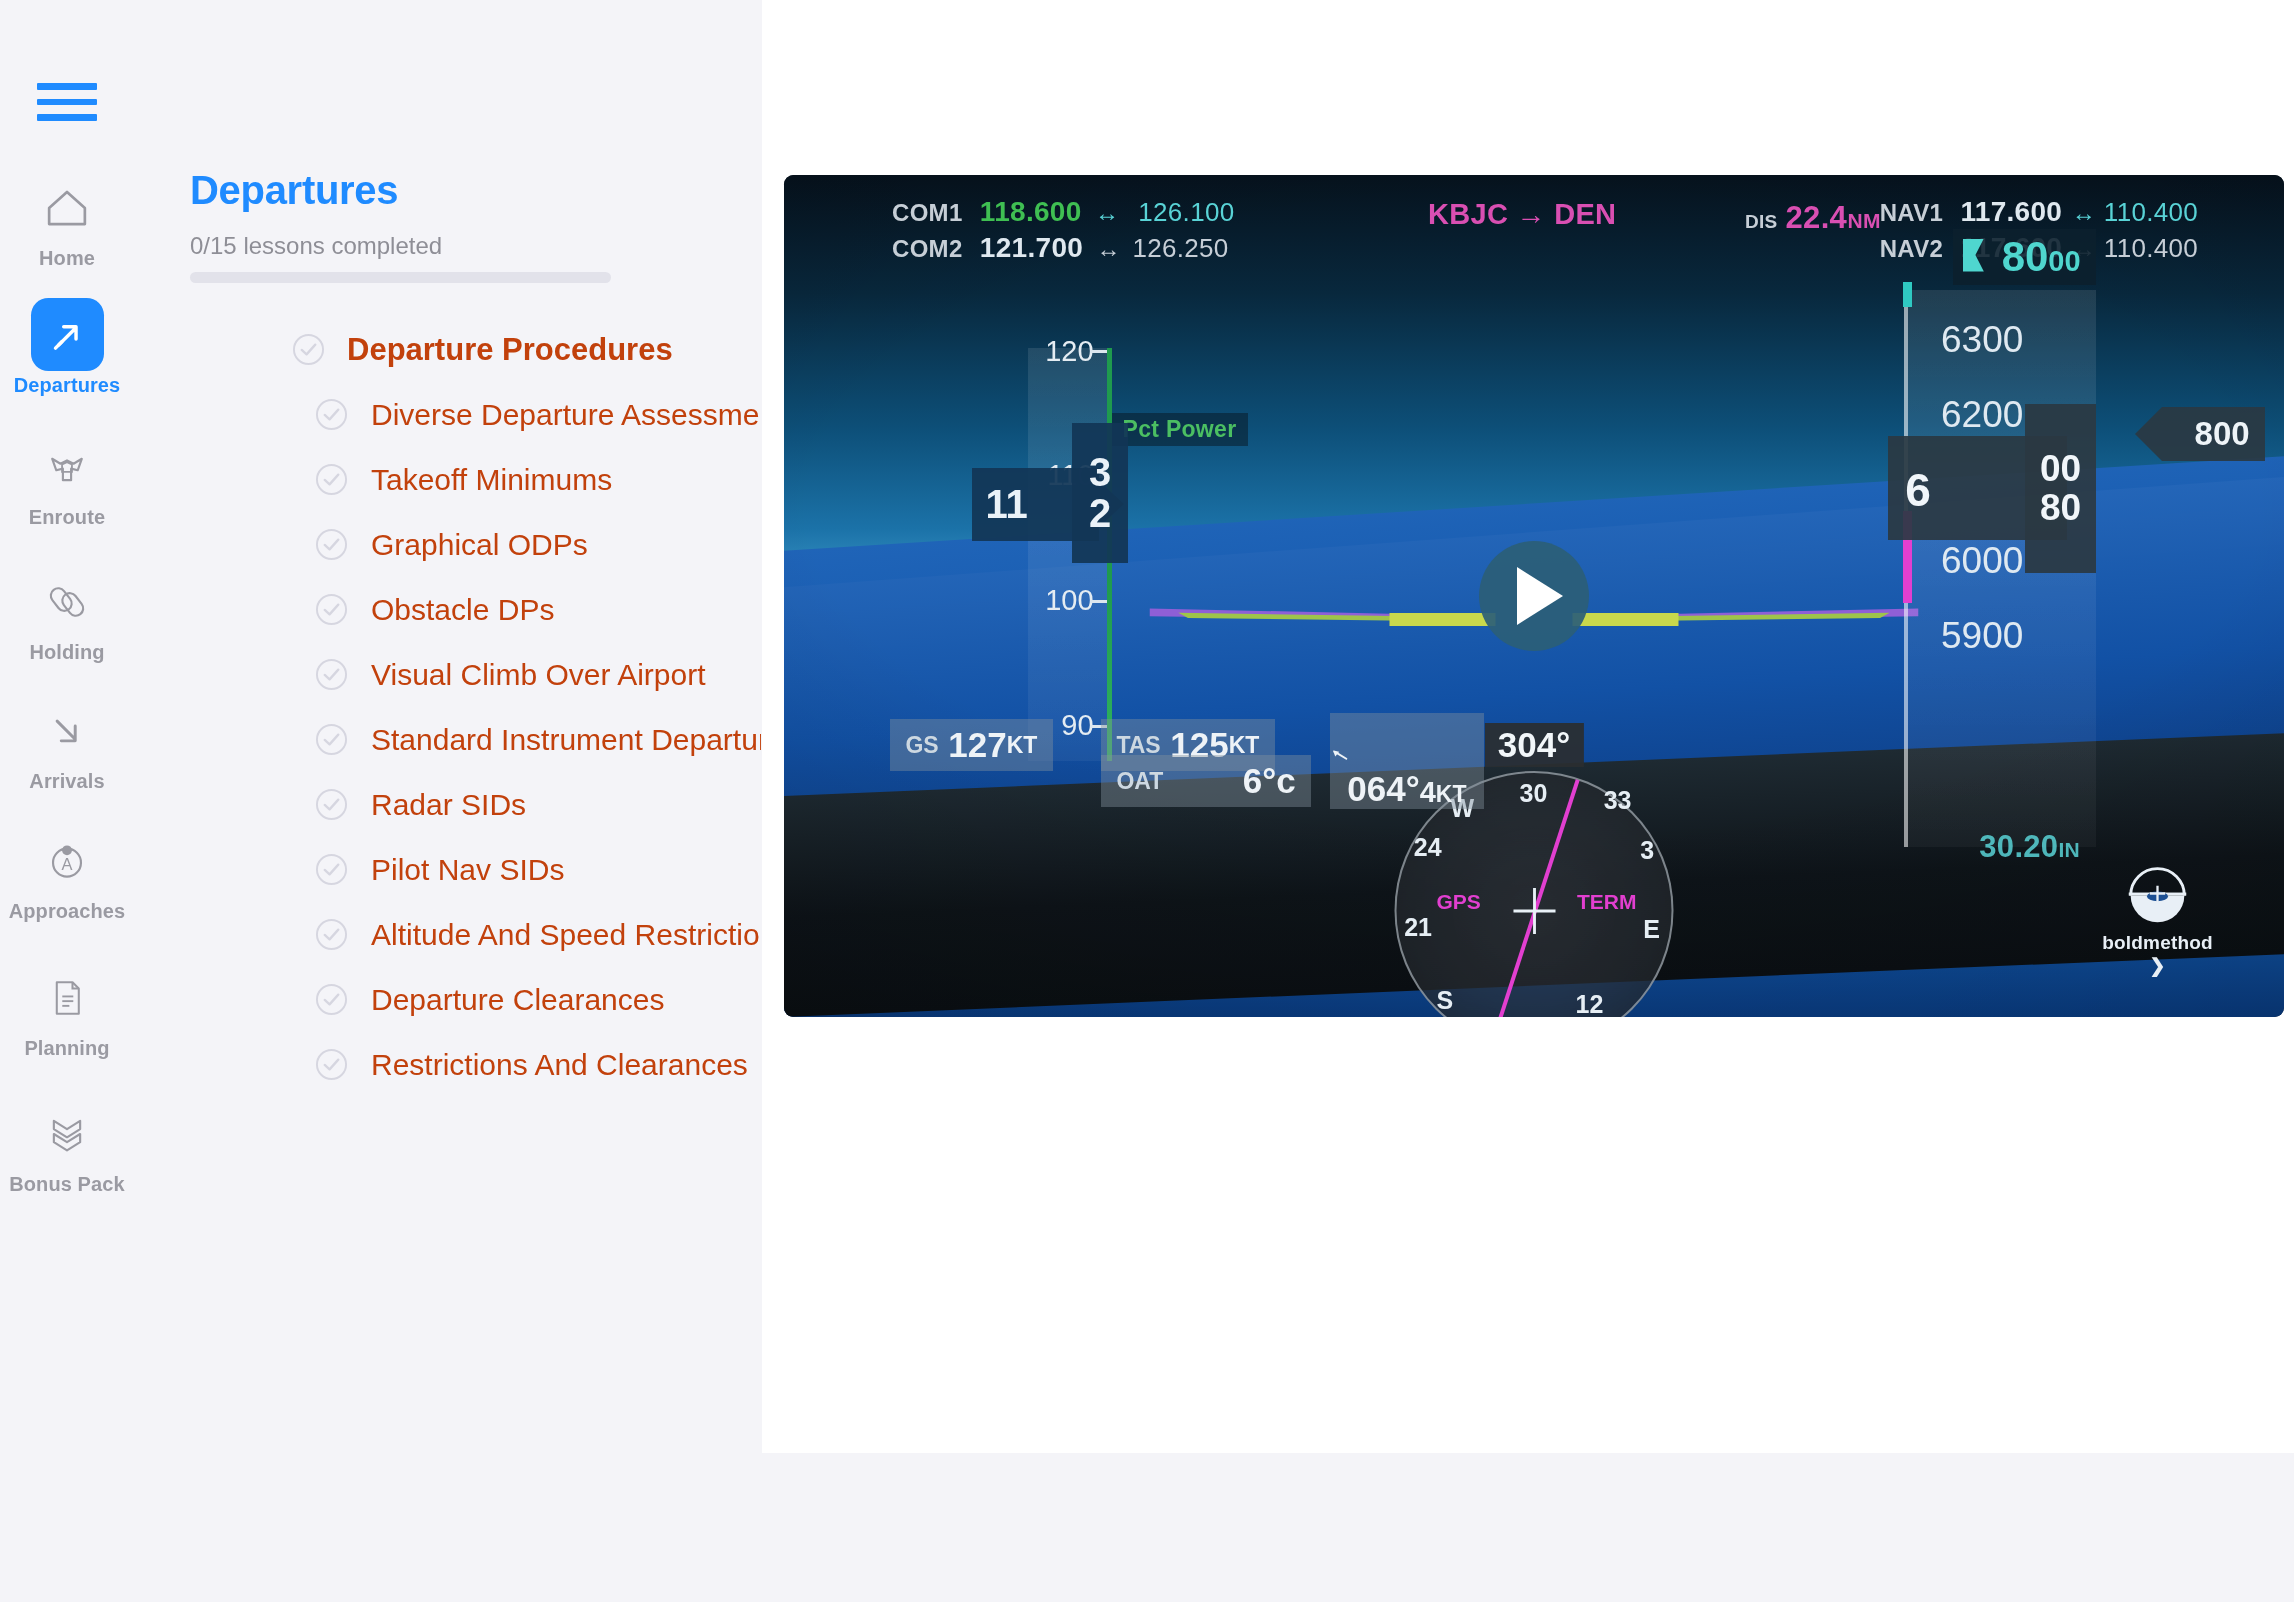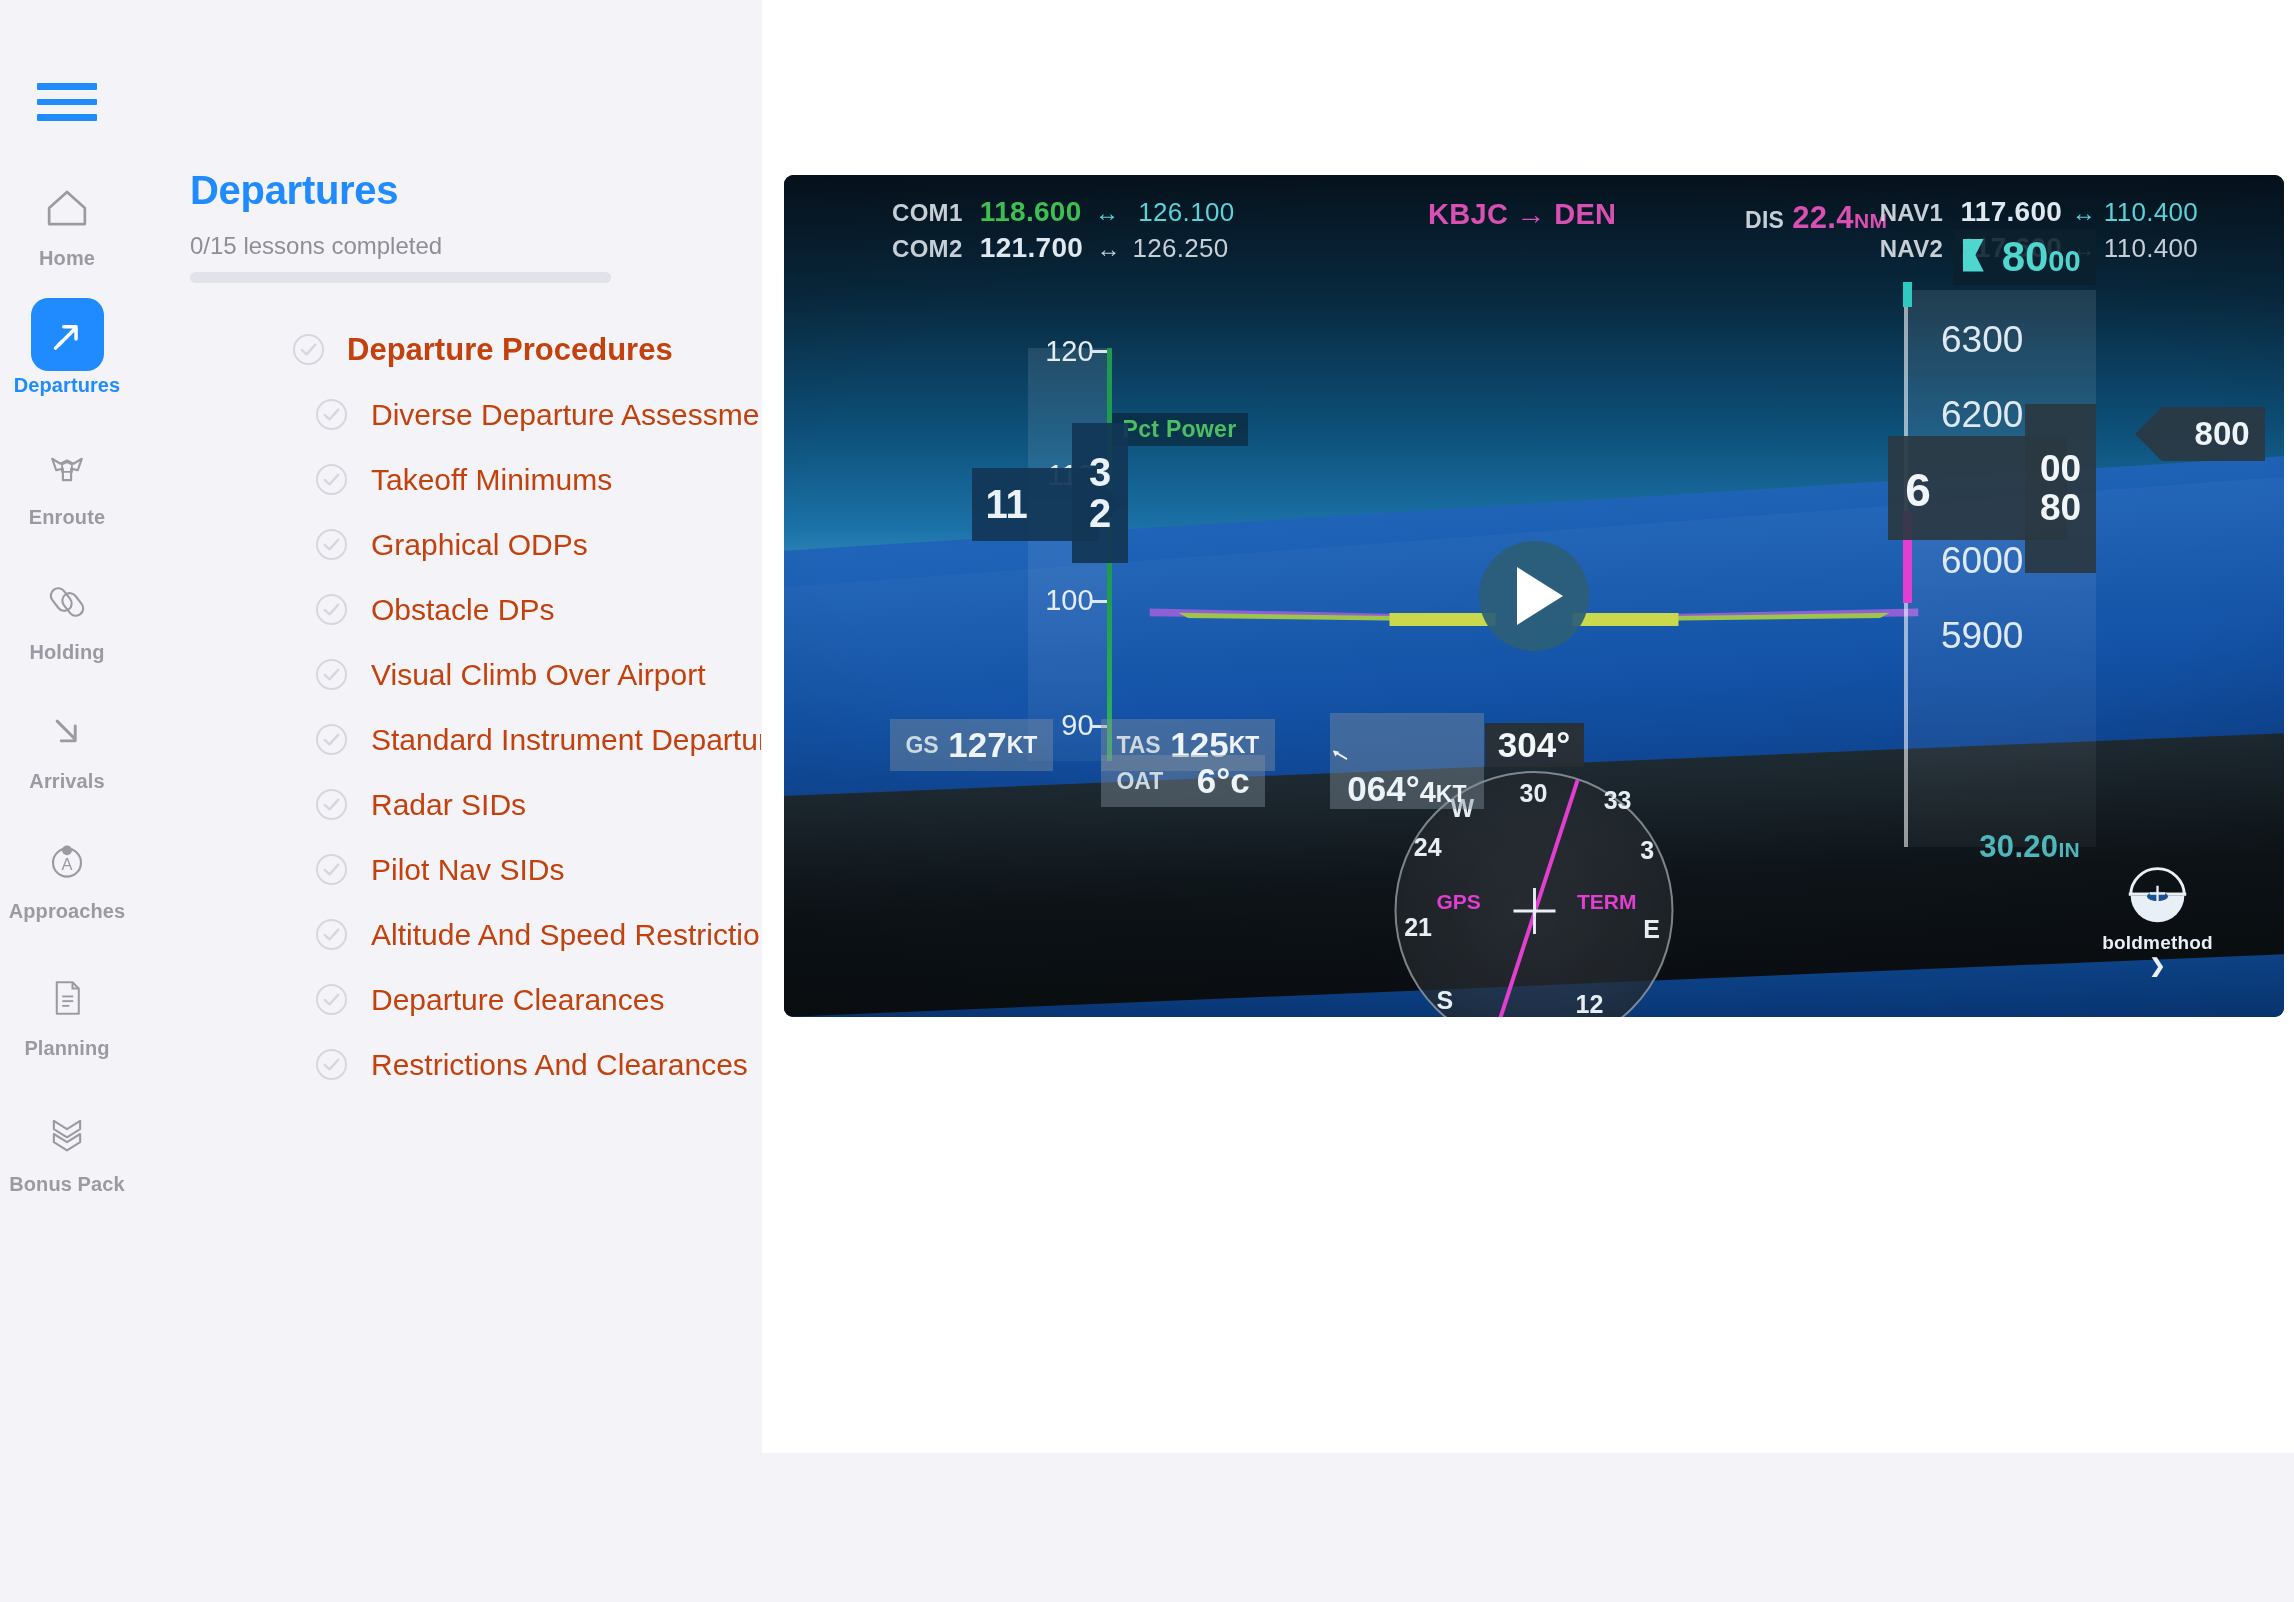--- a/index.html
+++ b/index.html
@@ -500,21 +500,21 @@
         <div style="font-size:0">
           <span class="av av-lbl" style="position:static;font-size:24px;font-weight:700">COM2</span>
           <span class="av av-wht" style="position:static;font-size:28px;font-weight:700;margin-left:17.3px">121.700</span>
           <span class="av av-lbl" style="position:static;font-size:24px;margin-left:13.4px">↔</span>
           <span class="av av-lbl" style="position:static;font-size:26px;margin-left:11.5px">126.250</span>
         </div>
       </div>
 
       <div class="av av-mag" style="left:644px;top:23px;font-size:29px;font-weight:700">KBJC → DEN</div>
       <div class="av" style="left:961px;top:25px;font-size:0">
-        <span class="av-lbl" style="font-size:23px;font-weight:700">DIS</span>
+        <span class="av-lbl" style="font-size:19px;font-weight:700">DIS</span>
         <span class="av-mag" style="font-size:31px;font-weight:700;margin-left:7.7px">22.4</span>
         <span class="av-mag" style="font-size:21px;font-weight:700">NM</span>
       </div>
 
       <div id="radios-right">
         <div style="font-size:0">
           <span class="av av-lbl" style="position:static;font-size:24px;font-weight:700">NAV1</span>
           <span class="av av-wht" style="position:static;font-size:28px;font-weight:700;margin-left:17.3px">117.600</span>
           <span class="av av-cyn" style="position:static;font-size:24px;margin-left:9.6px">↔</span>
           <span class="av av-cyn" style="position:static;font-size:26px;margin-left:7.7px">110.400</span>
@@ -611,21 +611,21 @@
         <span>127</span>
           <small>KT</small>
       </div>
       <div class="strip" style="left:317px; top:544px; height:52px">
         <span class="k">TAS</span>
         <span>125</span>
           <small>KT</small>
       </div>
       <div class="strip" style="left:317px; top:580px; height:52px">
         <span class="k">OAT</span>
-        <span style="margin-left:24px">6°c</span>
+        <span style="margin-left:70px">6°c</span>
       </div>
       <div class="strip" style="left:546px; top:538px; height:96px; flex-direction:row; align-items:flex-end; justify-content:center; padding:0 17.3px">
         <span>064°</span>
         <span style="font-size:29px"><span>4</span><small>KT</small></span>
       </div>
       <div class="strip" style="left:530px; top:555px; width:52px; height:52px; background:transparent">
         <svg viewBox="0 0 54 54" width="52" height="52">
           <line x1="44" y1="34" x2="14" y2="16" stroke="#eef3f7" stroke-width="5" stroke-linecap="round"></line>
           <polygon points="10,13 26,16 16,28" fill="#eef3f7"></polygon>
         </svg>

